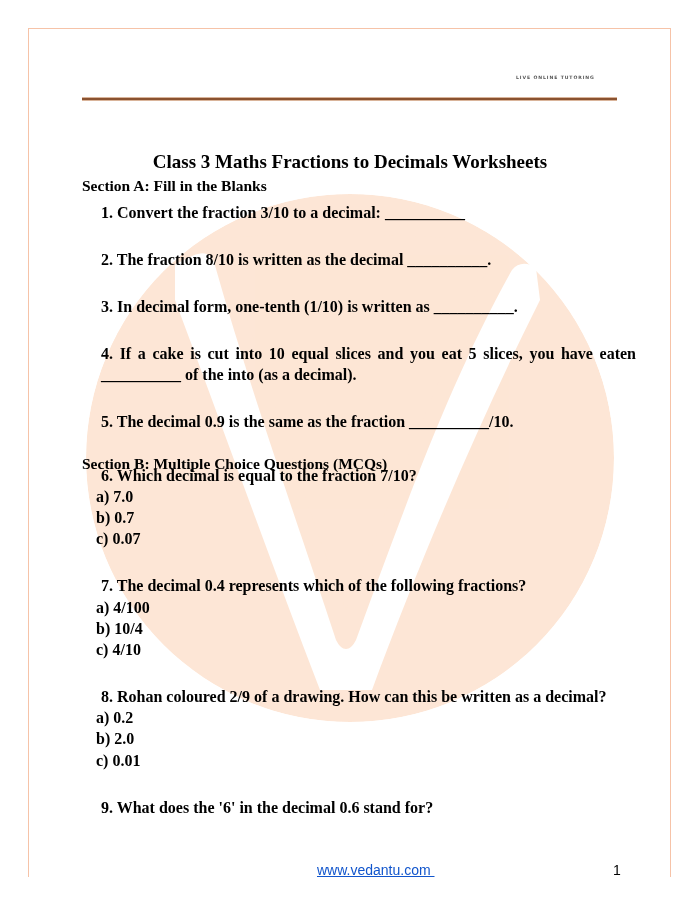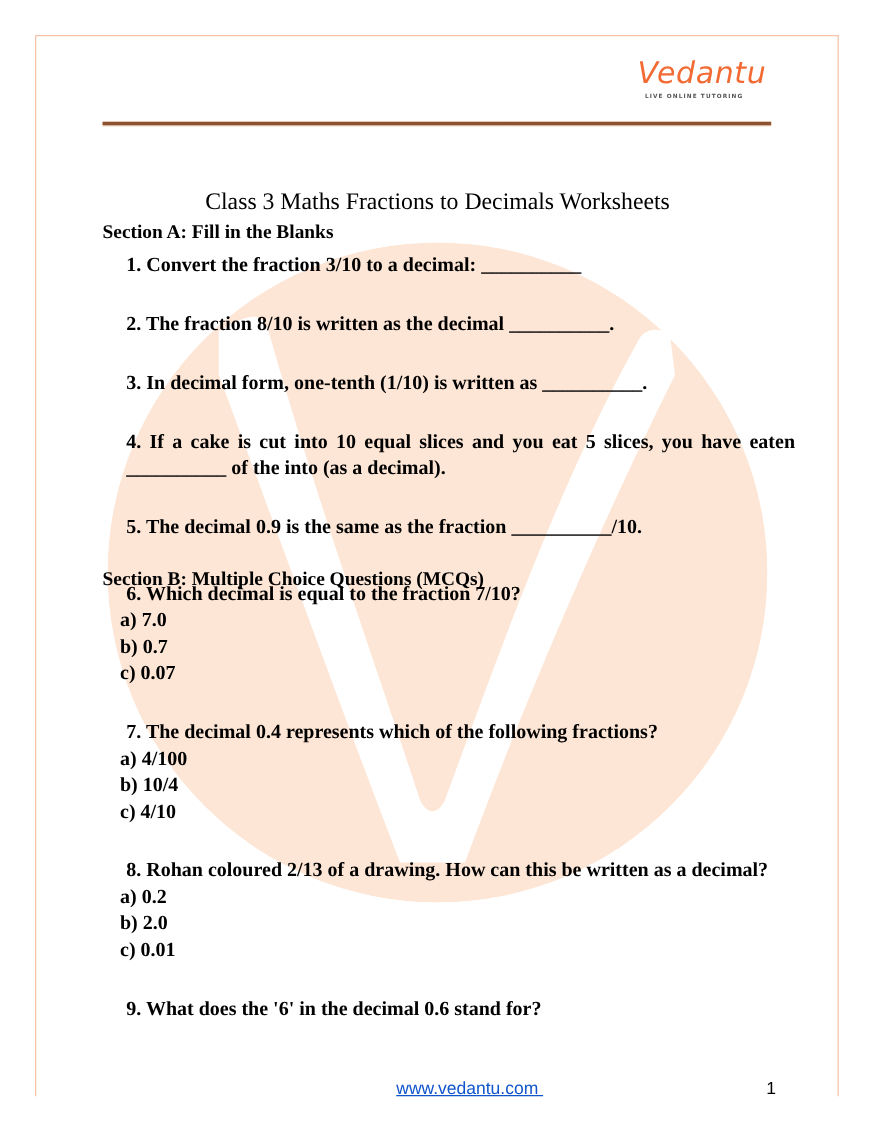--- a/index.html
+++ b/index.html
@@ -9,21 +9,21 @@
                  border: 1.5px solid #f6c3a8; border-bottom: none; box-sizing: border-box; }
   .logo { position: absolute; left: 508px; top: 44px; width: 110px; height: 40px; }
   .logo-word { position: absolute; left: 2px; top: 0; font-family: "DejaVu Sans", sans-serif;
                font-size: 24px; color: #f26b35; letter-spacing: 0.5px; font-style: italic; }
   .logo-tag { position: absolute; left: 8px; top: 31px; font-family: "DejaVu Sans", sans-serif;
               font-size: 4.6px; font-weight: bold; color: #555; letter-spacing: 0.9px; white-space: nowrap; }
   .header-rule { position: absolute; left: 82px; top: 97px; width: 535px; height: 4px;
                  background: linear-gradient(#d9b49a 0, #d9b49a 1px, #8a5230 1px, #8a5230 3px, #d9b49a 3px); }
   .watermark { position: absolute; left: 0; top: 0; width: 700px; height: 906px; pointer-events: none; }
   .line { position: absolute; left: 82px; white-space: nowrap; line-height: 1; }
-  .title { left: 0; width: 700px; text-align: center; font-size: 19px; font-weight: normal; }
+  .title { left: 0; width: 700px; text-align: center; font-size: 19px; font-weight: bold; }
   .section { font-size: 15.5px; font-weight: bold; }
   .q { font-size: 16px; font-weight: bold; margin-left: 19px; }
   .justify { width: 535px; text-align: justify; text-align-last: justify; }
   .opt { font-size: 16px; font-weight: bold; left: 92px; }
   .footer-link { position: absolute; top: 862px; left: 293px; font-family: "Liberation Sans", sans-serif;
                  font-size: 14px; color: #1155cc; text-decoration: underline; white-space: pre; margin-left: 24px; }
   .page-num { position: absolute; top: 862px; left: 613px; font-family: "Liberation Sans", sans-serif;
               font-size: 14px; color: #000; }
 </style>
 </head>
@@ -41,21 +41,20 @@
     <circle cx="350" cy="458" r="264" fill="#fcd2b4"></circle>
 
     <path d="M 150 250 Q 205 225 215 240 Q 270 430 338 645 Q 348 650 355 640 Q 430 420 520 262 Q 560 250 600 270 L 620 200 L 80 200 Z" fill="#ffffff" opacity="0"></path>
     <path d="M 175 265 C 200 250 208 250 214 262 C 250 390 300 530 336 640 C 342 652 350 652 356 640 C 400 520 450 380 512 270 C 518 262 528 262 536 268 L 540 300 C 480 420 420 560 372 690 L 320 690 C 270 560 220 420 175 300 Z" fill="#ffffff"></path>
 
     <path d="M 222 240 C 230 232 470 232 498 245 C 445 360 395 490 346 610 C 300 490 262 365 222 240 Z" fill="#fcd2b4"></path>
   </g>
 </svg>
 
 <div class="logo">
-  <span class="logo-word">Vedantu</span>
   <span class="logo-tag">LIVE ONLINE TUTORING</span>
 </div>
 
 <div class="header-rule"></div>
 
 <div class="line title" style="top:152px">Class 3 Maths Fractions to Decimals Worksheets</div>
 
 <div class="line section" style="top:178px">Section A: Fill in the Blanks</div>
 <div class="line q" style="top:205px">1. Convert the fraction 3/10 to a decimal: __________</div>
 <div class="line q" style="top:252px">2. The fraction 8/10 is written as the decimal __________.</div>
@@ -69,21 +68,21 @@
 <div class="line q" style="top:468px">6. Which decimal is equal to the fraction 7/10?</div>
 <div class="line opt" style="top:489px;white-space:pre"> a) 7.0</div>
 <div class="line opt" style="top:510px;white-space:pre"> b) 0.7</div>
 <div class="line opt" style="top:531px;white-space:pre"> c) 0.07</div>
 
 <div class="line q" style="top:578px">7. The decimal 0.4 represents which of the following fractions?</div>
 <div class="line opt" style="top:600px;white-space:pre"> a) 4/100</div>
 <div class="line opt" style="top:621px;white-space:pre"> b) 10/4</div>
 <div class="line opt" style="top:642px;white-space:pre"> c) 4/10</div>
 
-<div class="line q" style="top:689px">8. Rohan coloured 2/13 of a drawing. How can this be written as a decimal?</div>
+<div class="line q" style="top:689px">8. Rohan coloured 2/9 of a drawing. How can this be written as a decimal?</div>
 <div class="line opt" style="top:710px;white-space:pre"> a) 0.2</div>
 <div class="line opt" style="top:731px;white-space:pre"> b) 2.0</div>
 <div class="line opt" style="top:753px;white-space:pre"> c) 0.01</div>
 
 <div class="line q" style="top:800px">9. What does the '6' in the decimal 0.6 stand for?</div>
 
 <a class="footer-link">www.vedantu.com </a>
 <span class="page-num">1</span>
 
 </body></html>

